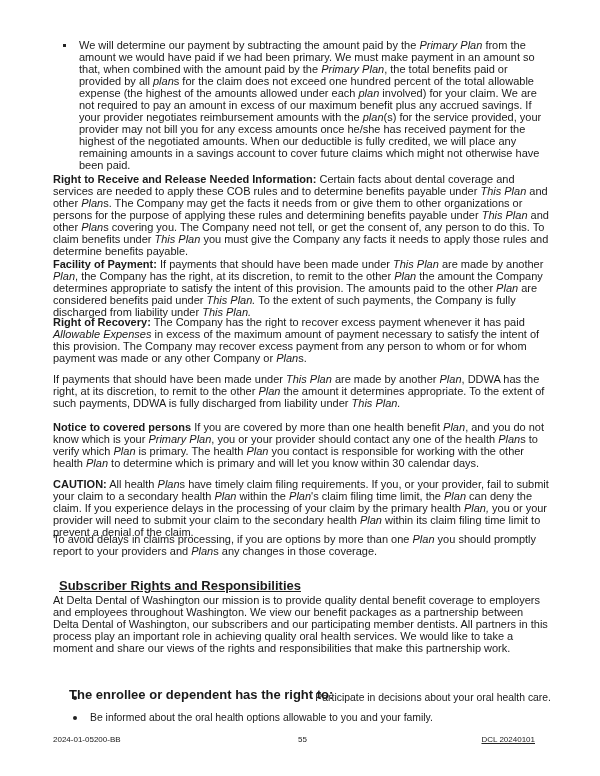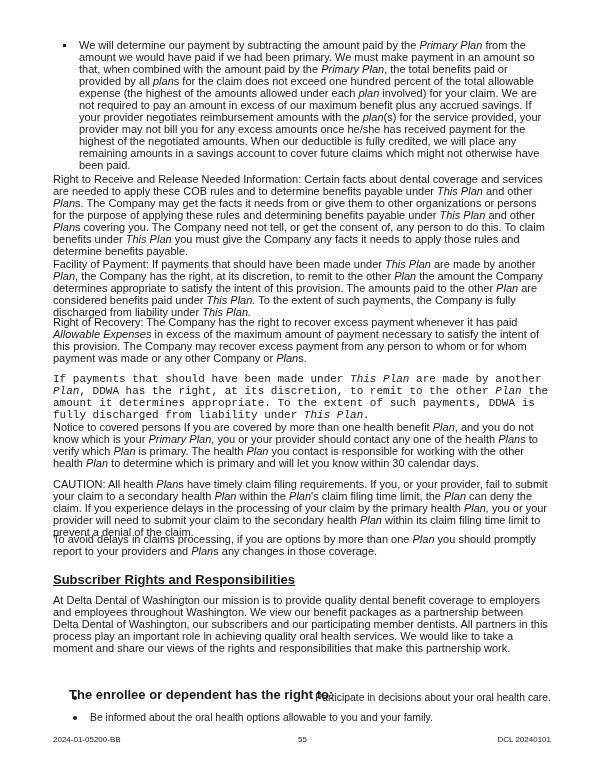--- a/index.html
+++ b/index.html
@@ -4,46 +4,46 @@
 <style>
   html, body { margin:0; padding:0; background:#ffffff; }
   body { width:600px; height:776px; position:relative; overflow:hidden;
          font-family:"Liberation Sans", sans-serif; color:#1a1a1a; }
   .page { position:absolute; left:53px; top:0; width:498px; }
   p { margin:0; font-size:11px; line-height:12px; }
   .bullet-block { position:absolute; left:0; top:39px; width:498px; }
   .sq-bullet { position:absolute; left:10px; top:5px; width:3px; height:3px; background:#222; }
   .bullet-text { margin-left:26px; }
   .blk { position:absolute; left:0; width:498px; }
-  b { font-weight:normal; }
+  b { font-weight:bold; }
   i { font-style:italic; }
-  h2.sect { position:absolute; left:0; top:572px; margin:0; font-size:13px; font-weight:bold; text-decoration:underline; }
+  h2.sect { position:absolute; left:0; top:572px; margin:6px; font-size:13px; font-weight:bold; text-decoration:underline; }
   h3.sub { position:absolute; left:0; top:671px; margin:16px; font-size:13px; font-weight:bold; }
   .li { position:absolute; left:0; width:498px; font-size:10.4px; }
   .dot { position:absolute; left:20px; top:5px; width:4px; height:4px; border-radius:50%; background:#222; }
   .li span.t { margin-left:37px; display:block; line-height:14px; }
   .footer { position:absolute; top:735px; left:53px; width:498px; font-size:8px; color:#222; }
   .footer .l { position:absolute; left:0; }
   .footer .c { position:absolute; left:245px; }
-  .footer .r { position:absolute; right:0; }
+  .footer .r { position:absolute; right:16px;text-decoration:underline; }
 </style>
 </head>
 <body>
 
 <div class="page">
   <div class="bullet-block">
     <span class="sq-bullet"></span>
     <p class="bullet-text" id="bullet-p"><span>We will determine our payment by subtracting the amount paid by the </span><i>Primary Plan</i><span> from the amount we would have paid if we had been primary. We must make payment in an amount so that, when combined with the amount paid by the </span><i>Primary Plan</i><span>, the total benefits paid or provided by all </span><i>plan</i><span>s for the claim does not exceed one hundred percent of the total allowable expense (the highest of the amounts allowed under each </span><i>plan</i><span> involved) for your claim. We are not required to pay an amount in excess of our maximum benefit plus any accrued savings. If your provider negotiates reimbursement amounts with the </span><i>plan</i><span>(s) for the service provided, your provider may not bill you for any excess amounts once he/she has received payment for the highest of the negotiated amounts. When our deductible is fully credited, we will place any remaining amounts in a savings account to cover future claims which might not otherwise have been paid.</span></p>
   </div>
 
   <div id="paras">
       <p class="blk" style="top: 173px;"><b>Right to Receive and Release Needed Information:</b><span> Certain facts about dental coverage and services are needed to apply these COB rules and to determine benefits payable under </span><i>This Plan</i><span> and other </span><i>Plan</i><span>s. The Company may get the facts it needs from or give them to other organizations or persons for the purpose of applying these rules and determining benefits payable under </span><i>This Plan</i><span> and other </span><i>Plan</i><span>s covering you. The Company need not tell, or get the consent of, any person to do this. To claim benefits under </span><i>This Plan</i><span> you must give the Company any facts it needs to apply those rules and determine benefits payable.</span></p>
       <p class="blk" style="top: 258px;"><b>Facility of Payment:</b><span> If payments that should have been made under </span><i>This Plan</i><span> are made by another </span><i>Plan</i><span>, the Company has the right, at its discretion, to remit to the other </span><i>Plan</i><span> the amount the Company determines appropriate to satisfy the intent of this provision. The amounts paid to the other </span><i>Plan</i><span> are considered benefits paid under </span><i>This Plan.</i><span> To the extent of such payments, the Company is fully discharged from liability under </span><i>This Plan.</i></p>
       <p class="blk" style="top: 316px;"><b>Right of Recovery:</b><span> The Company has the right to recover excess payment whenever it has paid </span><i>Allowable Expenses</i><span> in excess of the maximum amount of payment necessary to satisfy the intent of this provision. The Company may recover excess payment from any person to whom or for whom payment was made or any other Company or </span><i>Plan</i><span>s.</span></p>
-      <p class="blk" style="top: 373px; font-family: Liberation Mono, monospace;"><span>If payments that should have been made under </span><i>This Plan</i><span> are made by another </span><i>Plan</i><span>, DDWA has the right, at its discretion, to remit to the other </span><i>Plan</i><span> the amount it determines appropriate. To the extent of such payments, DDWA is fully discharged from liability under </span><i>This Plan.</i></p>
+      <p class="blk" style="top: 373px;"><span>If payments that should have been made under </span><i>This Plan</i><span> are made by another </span><i>Plan</i><span>, DDWA has the right, at its discretion, to remit to the other </span><i>Plan</i><span> the amount it determines appropriate. To the extent of such payments, DDWA is fully discharged from liability under </span><i>This Plan.</i></p>
       <p class="blk" style="top: 421px;"><b>Notice to covered persons</b><span> If you are covered by more than one health benefit </span><i>Plan</i><span>, and you do not know which is your </span><i>Primary Plan</i><span>, you or your provider should contact any one of the health </span><i>Plan</i><span>s to verify which </span><i>Plan</i><span> is primary. The health </span><i>Plan</i><span> you contact is responsible for working with the other health </span><i>Plan</i><span> to determine which is primary and will let you know within 30 calendar days.</span></p>
       <p class="blk" style="top: 478px;"><b>CAUTION:</b><span> All health </span><i>Plan</i><span>s have timely claim filing requirements. If you, or your provider, fail to submit your claim to a secondary health </span><i>Plan</i><span> within the </span><i>Plan</i><span>'s claim filing time limit, the </span><i>Plan</i><span> can deny the claim. If you experience delays in the processing of your claim by the primary health </span><i>Plan,</i><span> you or your provider will need to submit your claim to the secondary health </span><i>Plan</i><span> within its claim filing time limit to prevent a denial of the claim.</span></p>
       <p class="blk" style="top: 533px;"><span>To avoid delays in claims processing, if you are options by more than one </span><i>Plan</i><span> you should promptly report to your providers and </span><i>Plan</i><span>s any changes in those coverage.</span></p>
       <p class="blk" style="top: 594px;"><span>At Delta Dental of Washington our mission is to provide quality dental benefit coverage to employers and employees throughout Washington. We view our benefit packages as a partnership between Delta Dental of Washington, our subscribers and our participating member dentists. All partners in this process play an important role in achieving quality oral health services. We would like to take a moment and share our views of the rights and responsibilities that make this partnership work.</span></p>
     </div>
 
   <h2 class="sect">Subscriber Rights and Responsibilities</h2>
   <h3 class="sub">The enrollee or dependent has the right to:</h3>
 
   <div class="li" style="top:691px;text-align:right;">

